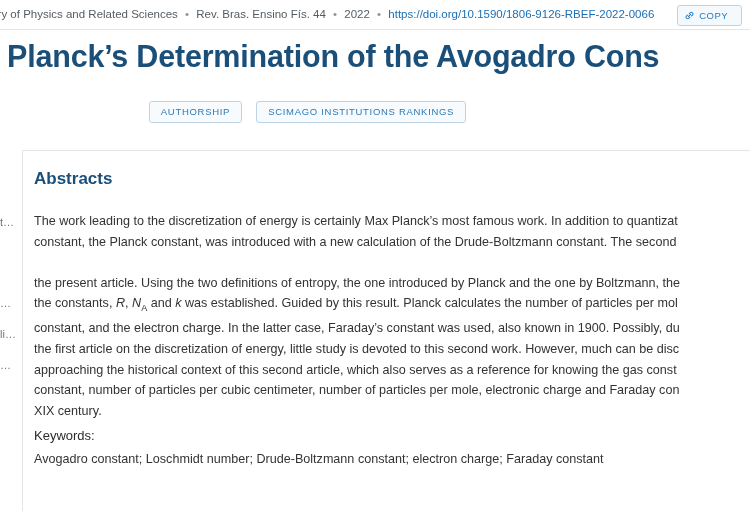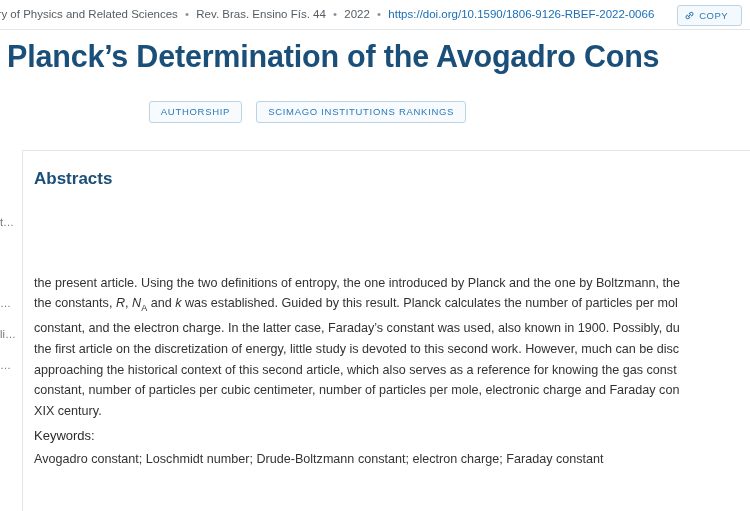--- a/index.html
+++ b/index.html
@@ -219,22 +219,22 @@
   <div class="g2">…</div>
   <div class="g3">li…</div>
   <div class="g3">…</div>
 </div>
 
 <div class="panel">
   <div class="abs-head">Abstracts</div>
 
   <div class="abs-body">
     <p>
-      <br>
-      <br>
+      <span>The work leading to the discretization of energy is certainly Max Planck’s most famous work. In addition to quantizat</span><br>
+      <span>constant, the Planck constant, was introduced with a new calculation of the Drude-Boltzmann constant. The second</span><br>
       <br>
       <span>the present article. Using the two definitions of entropy, the one introduced by Planck and the one by Boltzmann, the</span><br>
       <span>the constants, </span><i class="var">R</i><span>, </span><i class="var">N</i><sub>A</sub><span> and </span><i class="var">k</i><span> was established. Guided by this result. Planck calculates the number of particles per mol</span><br>
       <span>constant, and the electron charge. In the latter case, Faraday’s constant was used, also known in 1900. Possibly, du</span><br>
       <span>the first article on the discretization of energy, little study is devoted to this second work. However, much can be disc</span><br>
       <span>approaching the historical context of this second article, which also serves as a reference for knowing the gas const</span><br>
       <span>constant, number of particles per cubic centimeter, number of particles per mole, electronic charge and Faraday con</span><br>
       <span>XIX century.</span>
     </p>
   </div>

